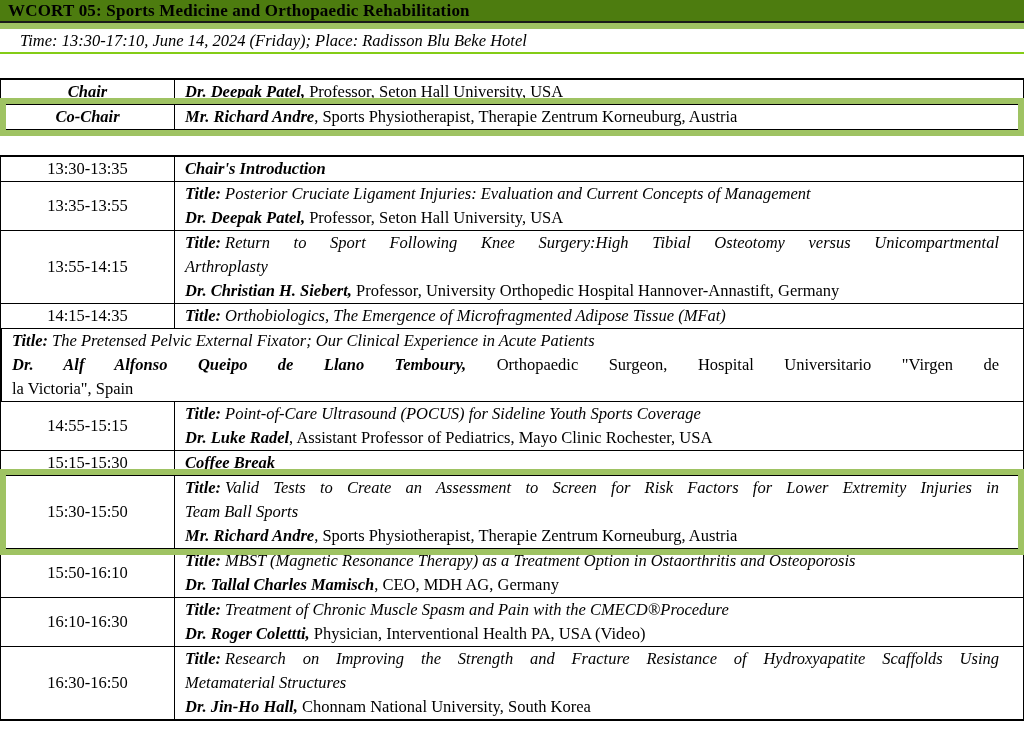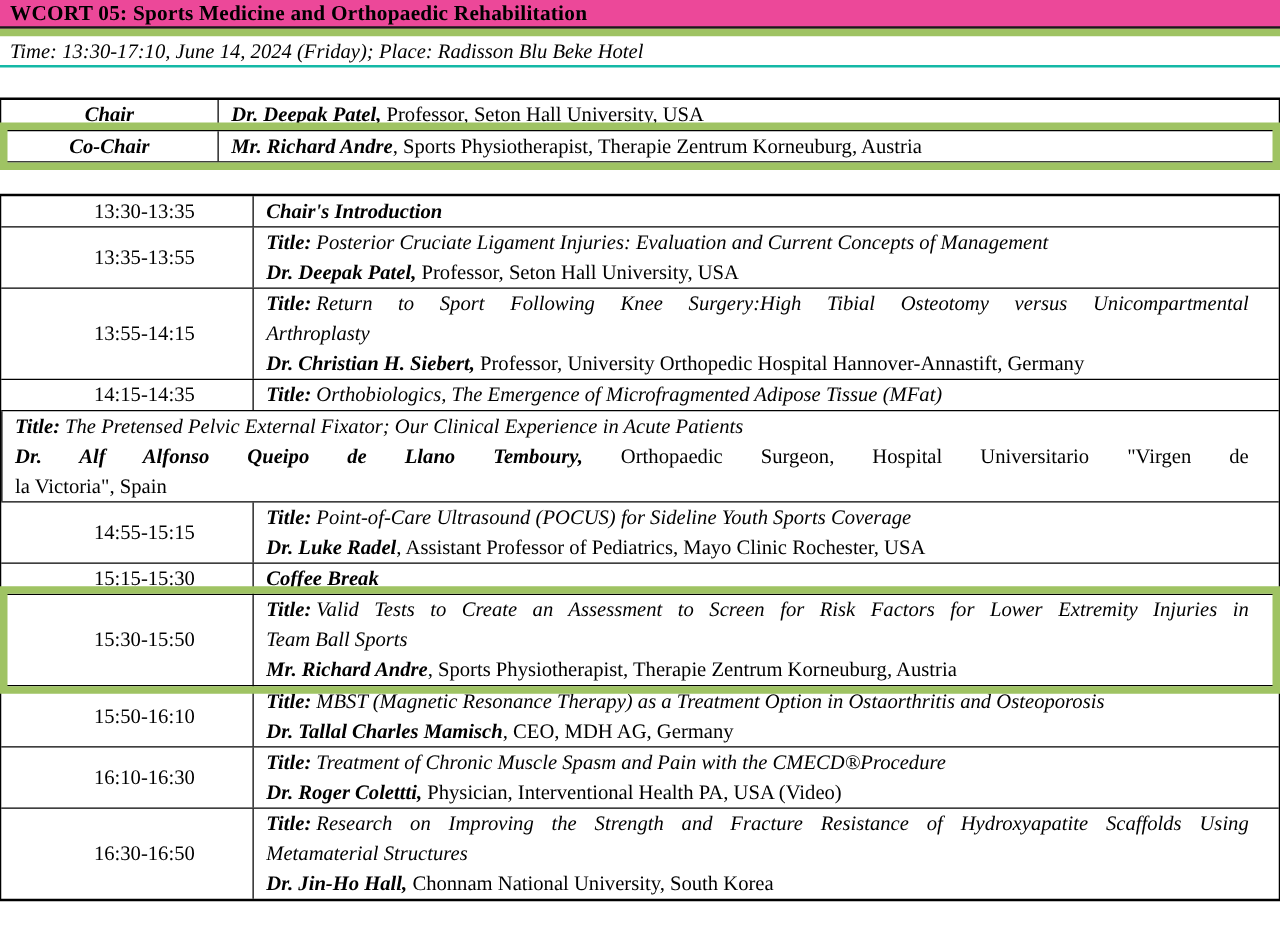--- a/index.html
+++ b/index.html
@@ -2,51 +2,51 @@
 <html><head>
 <meta charset="utf-8">
 <style>
   html,body { margin:0; padding:0; }
   body {
     width:1024px; height:752px; overflow:hidden;
     background:#ffffff; color:#000;
     font-family:"Liberation Serif","DejaVu Serif",serif;
   }
   .titlebar {
-    height:21px; background:#ec4899;
+    height:21px; background:#4d7c0f;
     border-bottom:2px solid #1a1a1a;
     font-weight:bold; font-size:17px; line-height:21px;
     padding-left:8px; letter-spacing:.2px;
     white-space:nowrap; overflow:hidden;
   }
   .green-band { height:6px; background:#9fc363; }
   .time-row {
     height:23px; line-height:23px;
     font-style:italic; font-size:16.5px;
-    padding-left:8px; border-bottom:2px solid #14b8a6;
+    padding-left:20px; border-bottom:2px solid #84cc16;
     white-space:nowrap; overflow:hidden;
   }
   .spacer1 { height:24px; }
   .spacer2 { height:25px; }
 
   .doc-table {
     border-top:2px solid #000;
     border-left:1px solid #000;
     border-right:1px solid #000;
     border-bottom:1px solid #000;
   }
   .doc-table.main { border-bottom:2px solid #000; }
 
   .row { display:flex; border-bottom:1px solid #000; position:relative; }
   .doc-table .row:last-child { border-bottom:none; }
 
   .time-cell {
     flex:0 0 173px; width:173px;
     display:flex; align-items:center; justify-content:center;
-    font-size:16.5px; text-align:right;padding-left:28px;
+    font-size:16.5px; text-align:right;
   }
   .role-cell {
     flex:0 0 173px; width:173px;
     display:flex; align-items:center; justify-content:center;
     font-weight:bold; font-style:italic; font-size:16.5px;
   }
   .content-cell {
     flex:1 1 auto; min-width:0;
     border-left:1px solid #000;
     padding:0 24px 0 10px;

